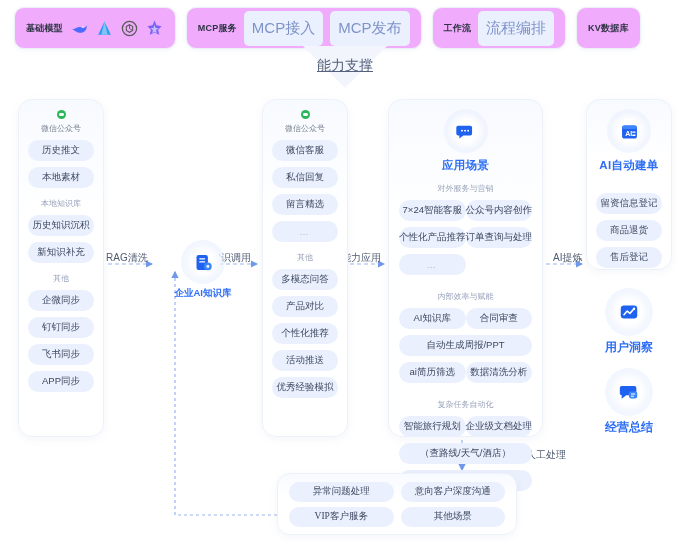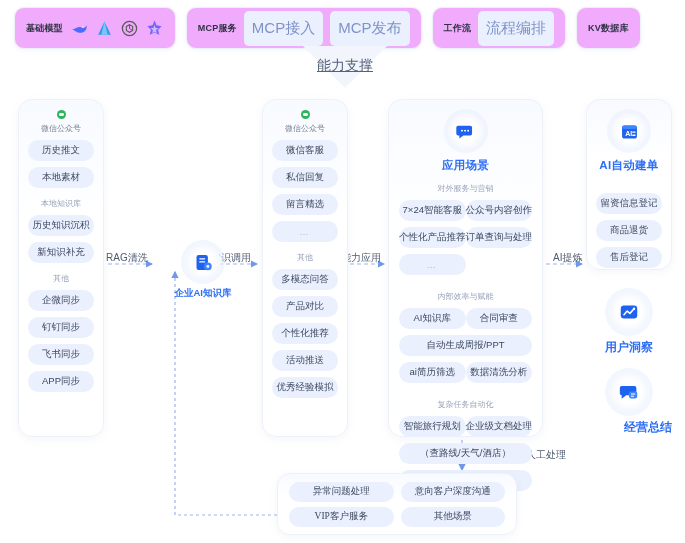--- a/index.html
+++ b/index.html
@@ -132,21 +132,21 @@
     white-space: nowrap;
   }
 
   
   .round-node { position: absolute; width: 86px; text-align: center; }
   .round-node .ico-halo { margin: 0 auto; width: 40px; height: 40px; }
   .round-node .rn-title {
     margin-top: 7px; font-size: 12px; font-weight: bold; color: #2d6ef5;
   }
   #node-insight { left: 586px; top: 292px; }
-  #node-summary { left: 586px; top: 372px; text-align: right; }
+  #node-summary { left: 586px; top: 372px; }
 
   
   #human-card {
     position: absolute; left: 277px; top: 473px;
     width: 240px; height: 62px;
     background: linear-gradient(180deg,#f7faff 0%,#ffffff 40%);
     border: 1px solid #edf1f9; border-radius: 13px;
     box-shadow: 0 2px 8px rgba(100,120,175,0.07);
     display: flex; align-items: center; padding: 0 11px; gap: 10px;
   }

